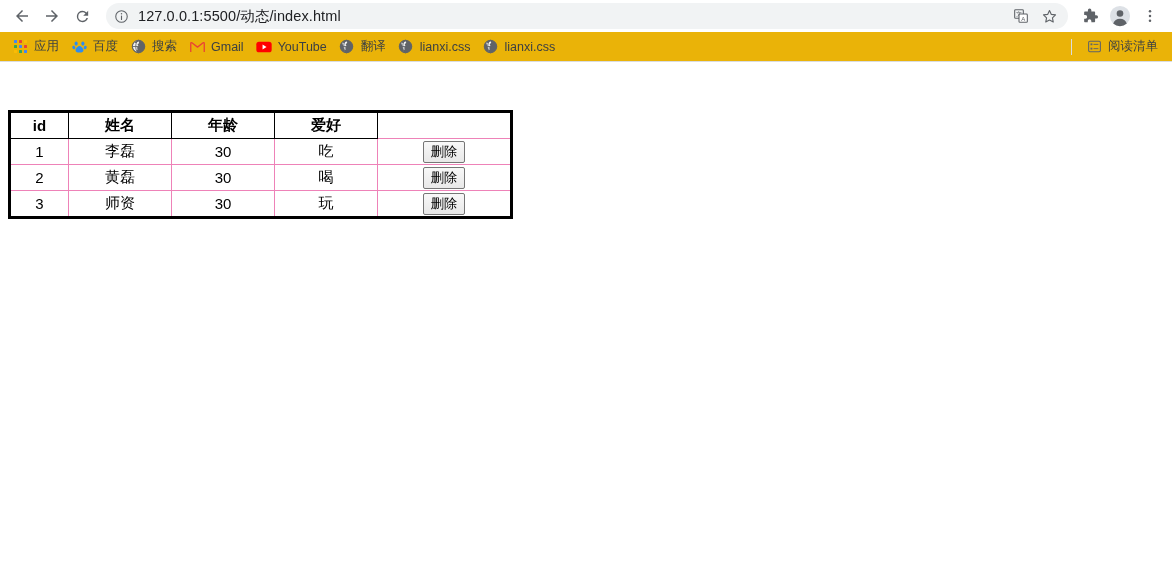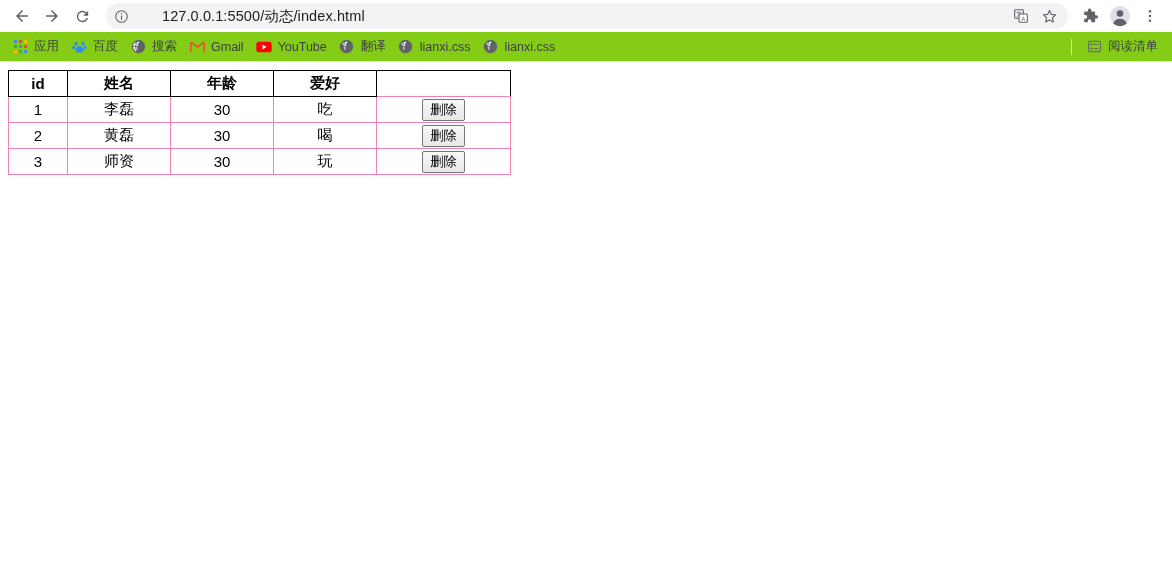--- a/index.html
+++ b/index.html
@@ -40,21 +40,20 @@
     flex: 1 1 auto;
     height: 26px;
     background: #f1f3f4;
     border-radius: 13px;
     display: flex;
     align-items: center;
     margin-left: 8px;
     margin-right: 4px;
     padding: 0 6px 0 2px;
     min-width: 0;
-    gap: 24px;
   }
   .omnibox-info {
     width: 26px;
     height: 26px;
     display: flex;
     align-items: center;
     justify-content: center;
     flex: 0 0 auto;
   }
   .omnibox-url {
@@ -99,21 +98,21 @@
   }
 
   
   .bookmarks-bar {
     height: 30px;
     display: flex;
     align-items: center;
     padding: 0 8px 0 6px;
     box-sizing: border-box;
     border-bottom: 1px solid #dadce0;
-    background: #84cc16;
+    background: #eab308;
     overflow: hidden;
   }
   .bookmark {
     display: flex;
     align-items: center;
     height: 24px;
     padding: 0 6px;
     border-radius: 4px;
     flex: 0 0 auto;
     max-width: 190px;
@@ -156,24 +155,25 @@
 
   
   .page-content {
     padding: 8px;
     box-sizing: border-box;
     background: #ffffff;
     height: 519px;
   }
   table.data-table {
     border-collapse: collapse;
-    border: 1px solid #000000;
+    border: 3px solid #000000;
     font-size: 15px;
     color: #000;
     table-layout: fixed;
+    margin-top: 40px;
   }
   table.data-table td {
     border: 1px solid #ee82b8;
     text-align: center;
     height: 25px;
     padding: 0;
   }
   table.data-table th {
     border: 1px solid #000000;
     text-align: center;

